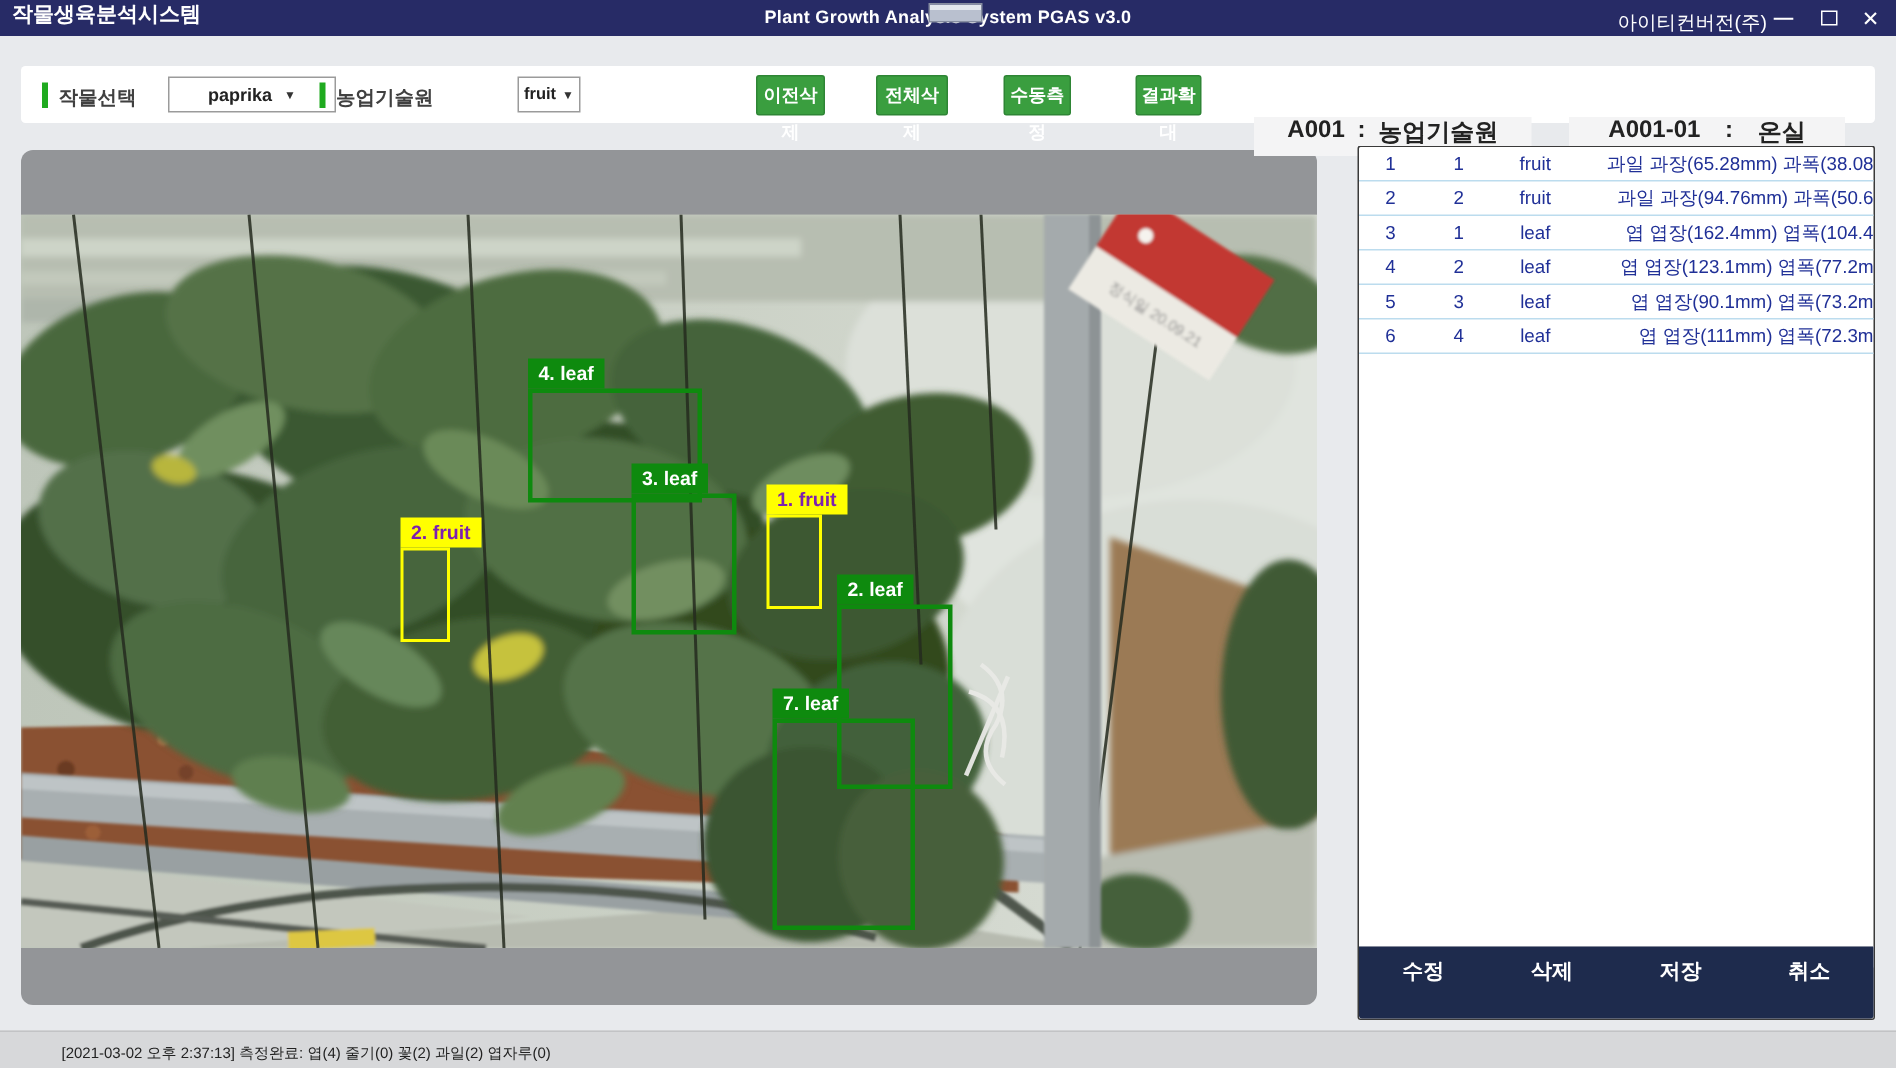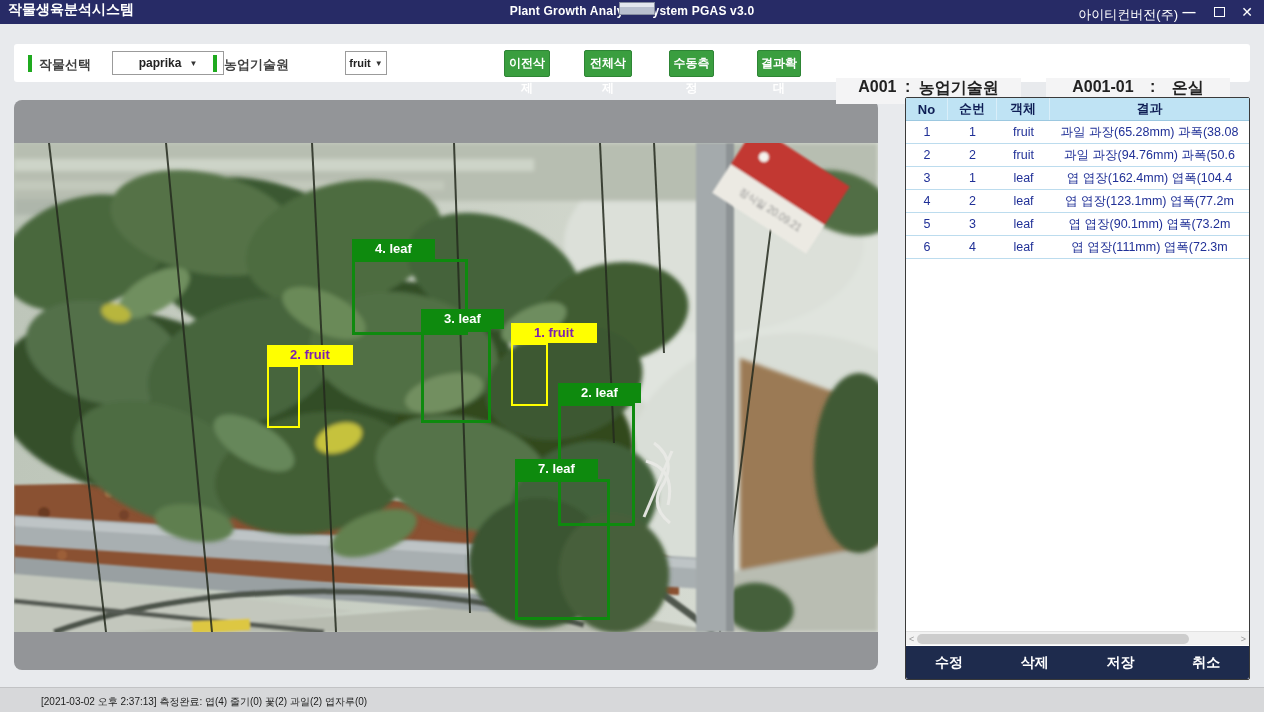--- a/index.html
+++ b/index.html
@@ -37,44 +37,44 @@
              justify-content:space-around; font-size:16px; font-weight:bold; color:#222; padding:0 18px;margin-top:28px; }
 
   
   .image-area { position:absolute; left:14px; top:100px; width:864px; height:570px;
                 background:#939598; border-radius:8px; overflow:hidden; z-index:10; }
   .photo { position:absolute; left:0; top:43px; width:864px; height:489px; }
   .overlay { position:absolute; left:0; top:0; width:864px; height:570px; z-index:5; }
   .obox { position:absolute; }
   .obox.leaf  { border:3px solid #0e8a0e; }
   .obox.fruit { border:2px solid #ffff00; }
-  .olabel { position:absolute; height:20px; line-height:20px; padding:0 23px; font-size:13px; font-weight:bold; white-space:nowrap; }
+  .olabel { position:absolute; height:20px; line-height:20px; padding:0 7px; font-size:13px; font-weight:bold; white-space:nowrap; }
   .olabel.leaf  { background:#0e8a0e; color:#ffffff; }
   .olabel.fruit { background:#ffff00; color:#7d1fb0; }
 
   
   .panel { position:absolute; left:905px; top:97px; width:345px; height:583px; background:#fff;
            border:1px solid #3a3a3a; border-radius:2px; z-index:20; }
   .thead { display:flex; height:23px; background:#bfe3f4; border-bottom:1px solid #9cc8e0;
            font-size:13px; font-weight:bold; color:#0f1e55; }
   .th { display:flex; align-items:center; justify-content:center; border-right:1px solid #d9eef9; }
   .th:last-child { border-right:none; }
   .w-no  { width:42px; }  .w-seq { width:49px; }  .w-obj { width:53px; }  .w-res { flex:1; }
   .trow { display:flex; height:23px; align-items:center; border-bottom:1px solid #bcdcee;
           font-size:12.5px; color:#203097; cursor:default; }
   .cell { overflow:hidden; white-space:nowrap; }
   .c-no  { width:42px; text-align:center; }
   .c-seq { width:49px; text-align:center; }
   .c-obj { width:53px; text-align:center; }
-  .c-res { flex:1; text-align:center; }
+  .c-res { flex:1; text-align:right; }
   .hscroll { position:absolute; left:0; right:0; bottom:34px; height:14px; background:#f2f2f2; border-top:1px solid #e2e2e2; }
   .harr { position:absolute; top:2px; font-size:9px; color:#9a9a9a; }
   .harr.l { left:3px; } .harr.r { right:3px; }
   .hthumb { position:absolute; left:11px; top:2px; width:272px; height:10px; background:#cdcdcd; border-radius:5px; }
-  .panel-bar { position:absolute; left:0; right:0; bottom:0; height:33px; background:#1e2b4d; display:flex;
+  .panel-bar { position:absolute; left:0; right:0; bottom:0; height:48px; background:#1e2b4d; display:flex;
                border-radius:0 0 2px 2px; }
   .pbtn { flex:1; color:#fff; font-size:14px; font-weight:bold; text-align:center; line-height:33px; cursor:pointer; }
 
   
   .statusbar { position:absolute; left:0; bottom:0; width:1264px; height:25px;
                background:#d7d8da; border-top:1px solid #c2c3c5; z-index:30; }
   .status-text { position:absolute; left:4px; top:7px; font-size:10px; color:#222;padding-left:37px; }
 </style>
 </head>
 <body>
@@ -251,26 +251,20 @@
       <div class="obox fruit" style="left: 253px; top: 265px; width: 33px; height: 63px;"></div>
       <div class="olabel fruit" style="left: 253px; top: 245px;">2. fruit</div>
       <div class="obox leaf" style="left: 544px; top: 303px; width: 77px; height: 123px;"></div>
       <div class="olabel leaf" style="left: 544px; top: 283px;">2. leaf</div>
       <div class="obox leaf" style="left: 501px; top: 379px; width: 95px; height: 141px;"></div>
       <div class="olabel leaf" style="left: 501px; top: 359px;">7. leaf</div>
     </div>
 </div>
 
 <div class="panel">
-  <div class="thead">
-    <div class="th w-no">No</div>
-    <div class="th w-seq">순번</div>
-    <div class="th w-obj">객체</div>
-    <div class="th w-res">결과</div>
-  </div>
   <div>
       <div class="trow">
         <div class="cell c-no">1</div>
         <div class="cell c-seq">1</div>
         <div class="cell c-obj">fruit</div>
         <div class="cell c-res">과일 과장(65.28mm) 과폭(38.08</div>
       </div>
       <div class="trow">
         <div class="cell c-no">2</div>
         <div class="cell c-seq">2</div>

